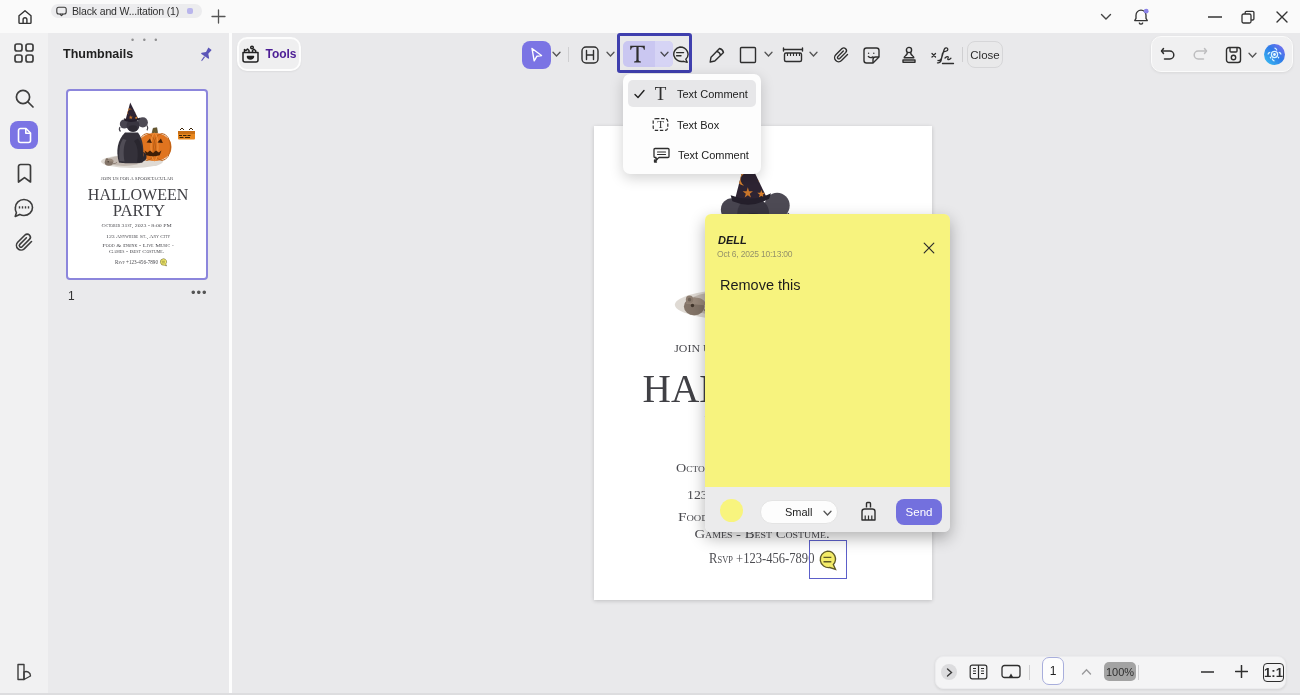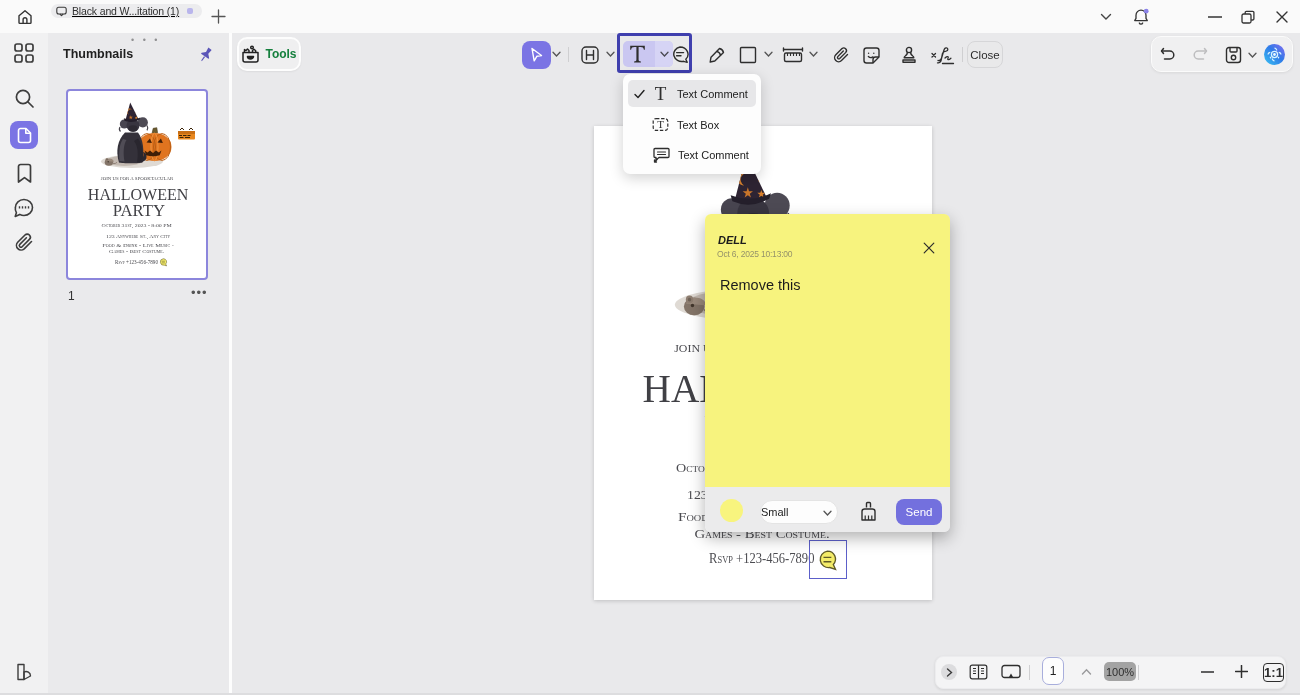--- a/index.html
+++ b/index.html
@@ -3,21 +3,21 @@
 <meta charset="utf-8">
 <style>
   * { margin:0; padding:0; box-sizing:border-box; }
   html,body { width:1300px; height:695px; overflow:hidden; }
   body { font-family:"Liberation Sans", sans-serif; position:relative; background:#e9e9eb; -webkit-font-smoothing:antialiased; }
   .abs { position:absolute; }
   svg { display:block; }
 
   
   #titlebar { left:0; top:0; width:1300px; height:33px; background:#fafafa; }
-  #tab { left:51px; top:4px; width:151px; height:14px; background:#ececee; border-radius:8px; display:flex; align-items:center;text-decoration:underline; }
+  #tab { left:51px; top:4px; width:151px; height:14px; background:#ececee; border-radius:8px; display:flex; align-items:center; }
   #tab .tabtxt { font-size:10.5px; color:#303030; margin-left:5px; white-space:nowrap; letter-spacing:-0.15px; }
   #tab .dirty { width:6px; height:6px; border-radius:2px; background:#b9b5ec; margin-left:8px; }
 
   
   #rail { left:0; top:33px; width:48px; height:662px; background:#f1f1f2; }
   .railbtn { position:absolute; left:10px; width:28px; height:28px; display:flex; align-items:center; justify-content:center; }
   #rail .active { background:#7b74e4; border-radius:8px; }
 
   
   #panel { left:48px; top:33px; width:183px; height:662px; background:#eaeaec; }
@@ -29,21 +29,21 @@
   #vsep { left:229px; top:33px; width:3px; height:662px; background:#fdfdfd; }
 
   
   #canvas { left:232px; top:33px; width:1068px; height:662px; background:#e9e9eb; }
 
   
   #page { position:absolute; left:362px; top:93px; width:338px; height:474px; background:#fff; box-shadow:0 1px 4px rgba(0,0,0,0.18); }
 
   
   #toolsbtn { position:absolute; left:5px; top:4px; width:64px; height:34px; background:#efeff0; border:2px solid #fdfdfd; border-radius:10px; box-shadow:0 1px 2px rgba(0,0,0,0.06); display:flex; align-items:center; justify-content:center; gap:5px; }
-  #toolsbtn span { font-size:12px; font-weight:bold; color:#15803d; }
+  #toolsbtn span { font-size:12px; font-weight:bold; color:#4c1d95; }
   .tbico { position:absolute; top:13px; }
   #selbtn { position:absolute; left:290px; top:8px; width:29px; height:28px; background:#7b74e4; border-radius:8px; display:flex; align-items:center; justify-content:center; }
   #tbox { position:absolute; left:385px; top:0px; width:75px; height:40px; border:3px solid #3f3fae; border-radius:3px; }
   #thl { position:absolute; left:391px; top:8px; width:50px; height:26px; background:#cac7f1; border-radius:5px; }
   #closebtn { position:absolute; left:735px; top:8px; width:36px; height:27px; background:#e9e9ea; border:1px solid #d6d6d8; border-radius:8px; font-size:11.5px; color:#2c2c2c; display:flex; align-items:center; justify-content:center; }
 
   
   #savecluster { position:absolute; left:919px; top:3px; width:142px; height:36px; background:#f0f0f1; border:1px solid #fbfbfb; border-radius:10px; box-shadow:0 1px 3px rgba(0,0,0,0.08); }
 
   
@@ -54,21 +54,21 @@
 
   
   #note { position:absolute; left:473px; top:181px; width:245px; height:318px; border-radius:6px; box-shadow:0 6px 16px rgba(0,0,0,0.3); z-index:20; }
   #note .body { position:absolute; left:0; top:0; width:245px; height:273px; background:#f7f37e; border-radius:6px 6px 0 0; }
   #note .footer { position:absolute; left:0; top:273px; width:245px; height:45px; background:#ebebec; border-radius:0 0 6px 6px; }
   #note .who { position:absolute; left:13px; top:20px; font-size:11px; font-weight:bold; color:#1c1c1c;font-style:italic; }
   #note .when { position:absolute; left:12px; top:35px; font-size:8.5px; color:#95926a; letter-spacing:-0.2px; }
   #note .msg { position:absolute; left:15px; top:63px; font-size:14.5px; color:#1c1c1c; }
   #note .swatch { position:absolute; left:15px; top:285px; width:23px; height:23px; border-radius:50%; background:#f8f47e; }
   #note .sizesel { position:absolute; left:55px; top:286px; width:78px; height:24px; background:#fdfdfd; border:1px solid #e4e4e4; border-radius:12px; display:flex; align-items:center; }
-  #note .sizesel span { font-size:11px; color:#222; margin-left:0; }
+  #note .sizesel span { font-size:11px; color:#222; margin-left:24px; }
   #note .send { position:absolute; left:191px; top:285px; width:46px; height:26px; background:#7370de; border-radius:8px; color:#fff; font-size:11.5px; display:flex; align-items:center; justify-content:center; }
 
   
   #selbox { position:absolute; left:577px; top:507px; width:38px; height:39px; border:1.5px solid #5c5fc9; z-index:10; }
 
   
   #bottombar { position:absolute; left:703px; top:623px; width:351px; height:33px; background:#f4f4f5; border:1px solid #ececee; border-radius:8px; box-shadow:0 1px 3px rgba(0,0,0,0.1); }
 </style>
 </head>
 <body>

